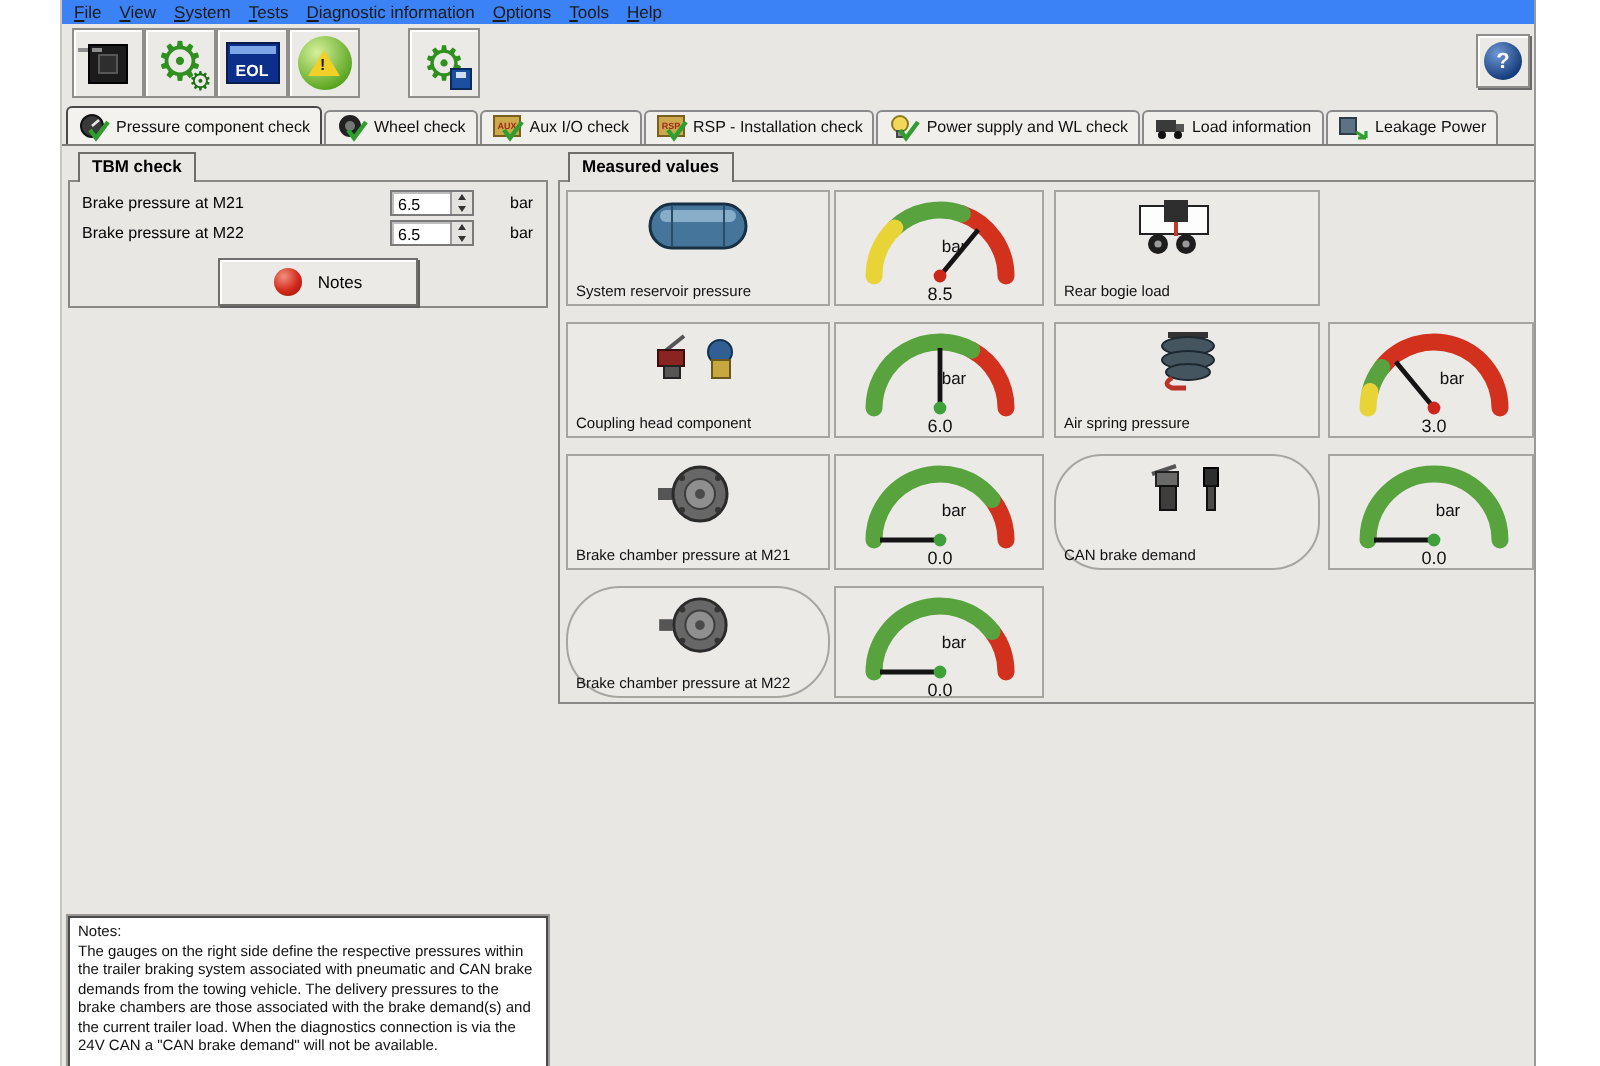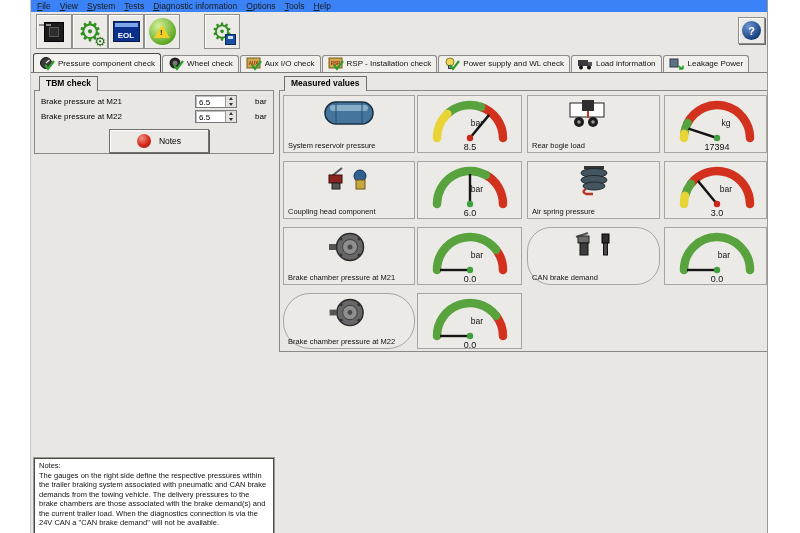--- a/index.html
+++ b/index.html
@@ -263,31 +263,20 @@
           <rect x="17" y="1" width="12" height="11" fill="#2e2e2e"></rect>
           <line x1="23" y1="12" x2="23" y2="19" stroke="#c0392b" stroke-width="2"></line>
           <circle cx="14" cy="23" r="5" fill="#1d1d1d"></circle>
             <circle cx="14" cy="23" r="1.8" fill="#9a9a9a"></circle>
           <circle cx="28" cy="23" r="5" fill="#1d1d1d"></circle>
             <circle cx="28" cy="23" r="1.8" fill="#9a9a9a"></circle>
         </svg>
       </div>
       <div class="eqlabel">Rear bogie load</div>
     </div>
-    <div class="mcell" style="left:384px; top:4px; width:103px; height:58px;">
-      <svg class="gaugesvg" width="104" height="56" viewBox="0 0 104 56">
-          <path d="M22.60 27.02 A33 33 0 0 1 85.00 42.00" fill="none" stroke="#d2311e" stroke-width="8.5" stroke-linecap="round"></path>
-          <path d="M19.26 37.86 A33 33 0 0 1 22.60 27.02" fill="none" stroke="#58a33e" stroke-width="8.5" stroke-linecap="round"></path>
-          <path d="M19.00 42.00 A33 33 0 0 1 19.26 37.86" fill="none" stroke="#e8d437" stroke-width="8.5" stroke-linecap="round"></path>
-        <text x="61" y="30" font-size="8.5" text-anchor="middle" fill="#111">kg</text>
-        <text x="52" y="54" font-size="9" text-anchor="middle" fill="#111">17394</text>
-      <line x1="52" y1="42" x2="23.47" y2="32.73" stroke="#141414" stroke-width="2.4"></line>
-          <circle cx="52" cy="42" r="3.2" fill="#3fa03c"></circle>
-        </svg>
-    </div>
 
     <div class="mcell" style="left:3px; top:70px; width:132px; height:58px;">
       <div class="eqicon">
         <svg width="50" height="30" viewBox="0 0 50 30">
           <line x1="8" y1="11" x2="18" y2="3" stroke="#555" stroke-width="2"></line>
           <rect x="5" y="10" width="13" height="8" fill="#8a2420" stroke="#3a0d0d"></rect>
           <rect x="8" y="18" width="8" height="6" fill="#555" stroke="#222"></rect>
           <circle cx="36" cy="11" r="6" fill="#2f5f93" stroke="#13304f"></circle>
           <rect x="32" y="15" width="9" height="9" fill="#c7a83e" stroke="#6b571a"></rect>
         </svg>

